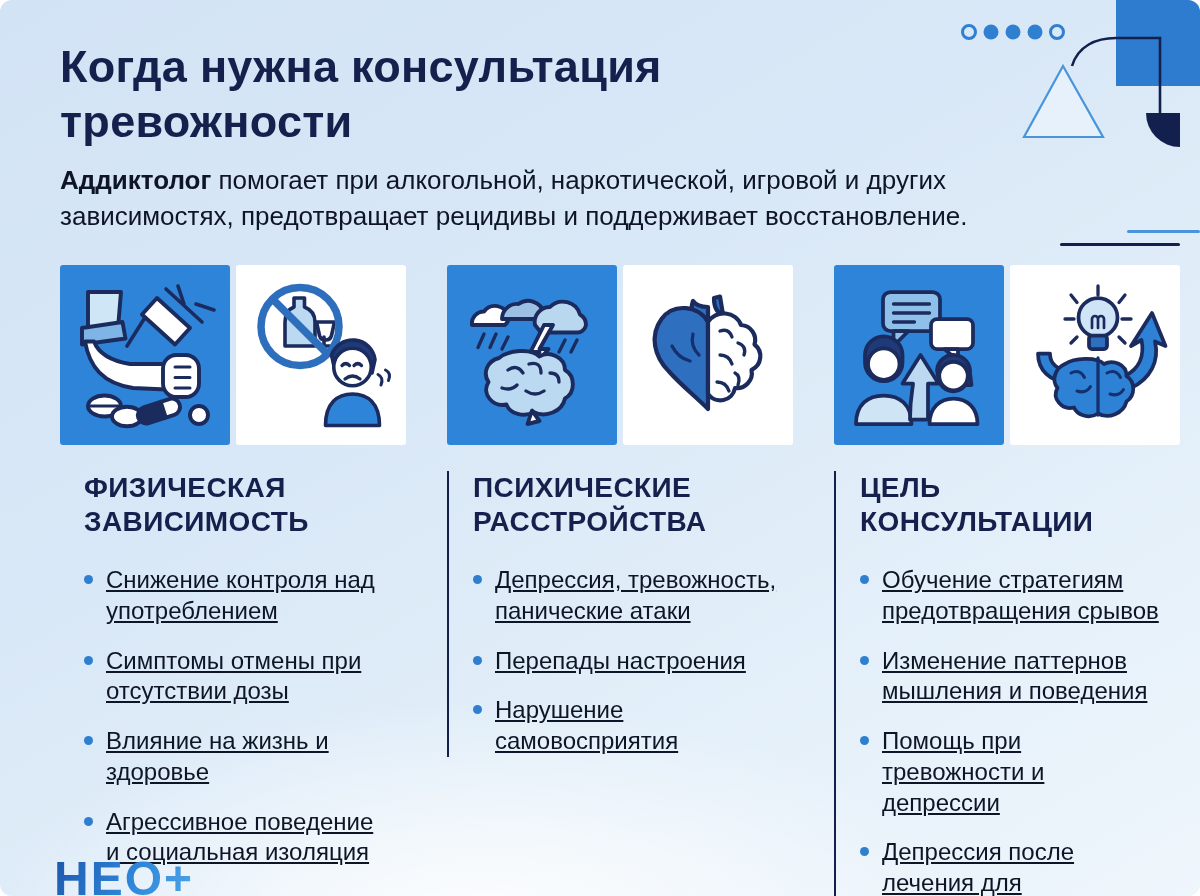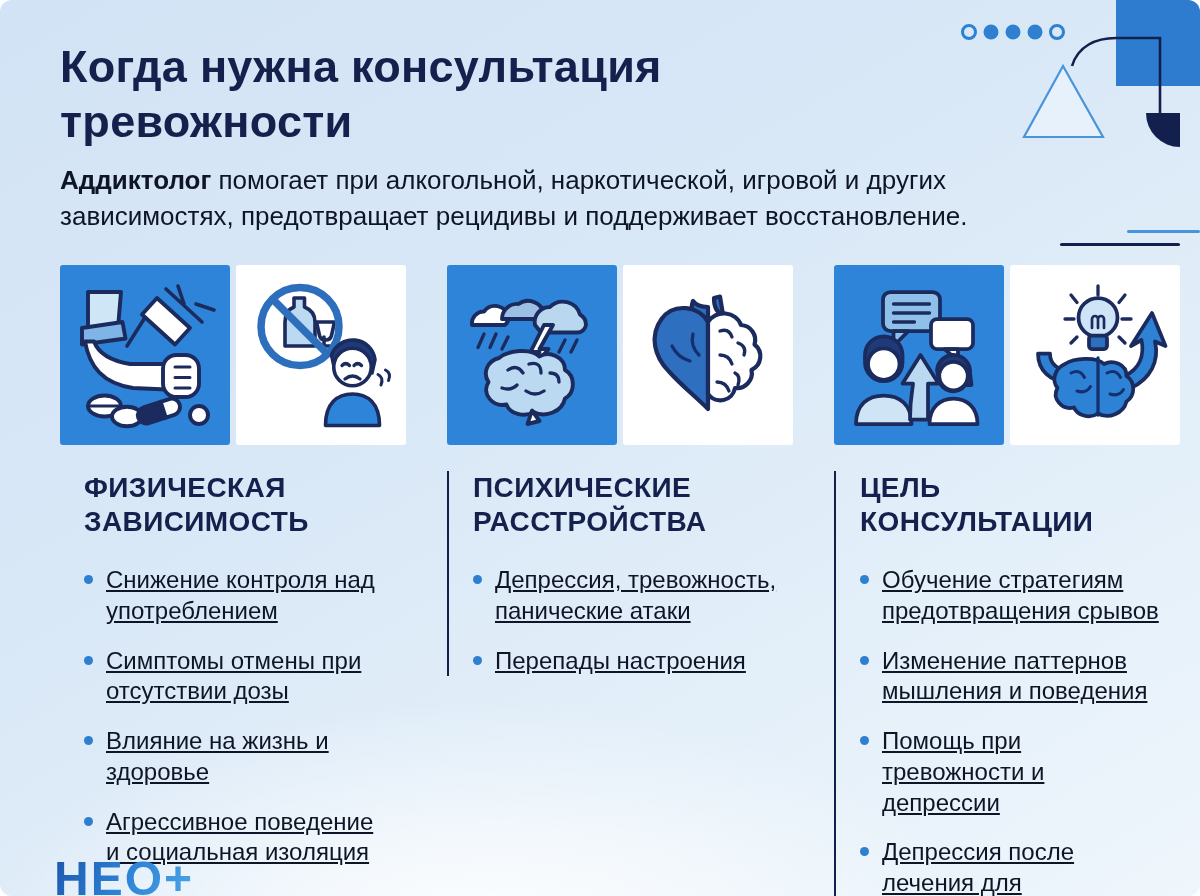--- a/index.html
+++ b/index.html
@@ -177,20 +177,24 @@
         </div>
         <div class="list">
           <div class="item">
               <span class="dot"></span>
               <span>Депрессия, тревожность, панические атаки</span>
             </div>
           <div class="item">
               <span class="dot"></span>
               <span>Перепады настроения</span>
             </div>
+          <div class="item">
+              <span class="dot"></span>
+              <span>Нарушение самовосприятия</span>
+            </div>
         </div>
       </div>
     </div>
 
     <div class="col">
       <div class="tiles">
         <div class="tile blue">
           <svg viewBox="0 0 100 100">
             <g stroke="#1b2b5e" stroke-width="2.5" stroke-linejoin="round" stroke-linecap="round">
               <rect x="26" y="8" width="38" height="26" rx="5" fill="#8fc0ea"></rect>

